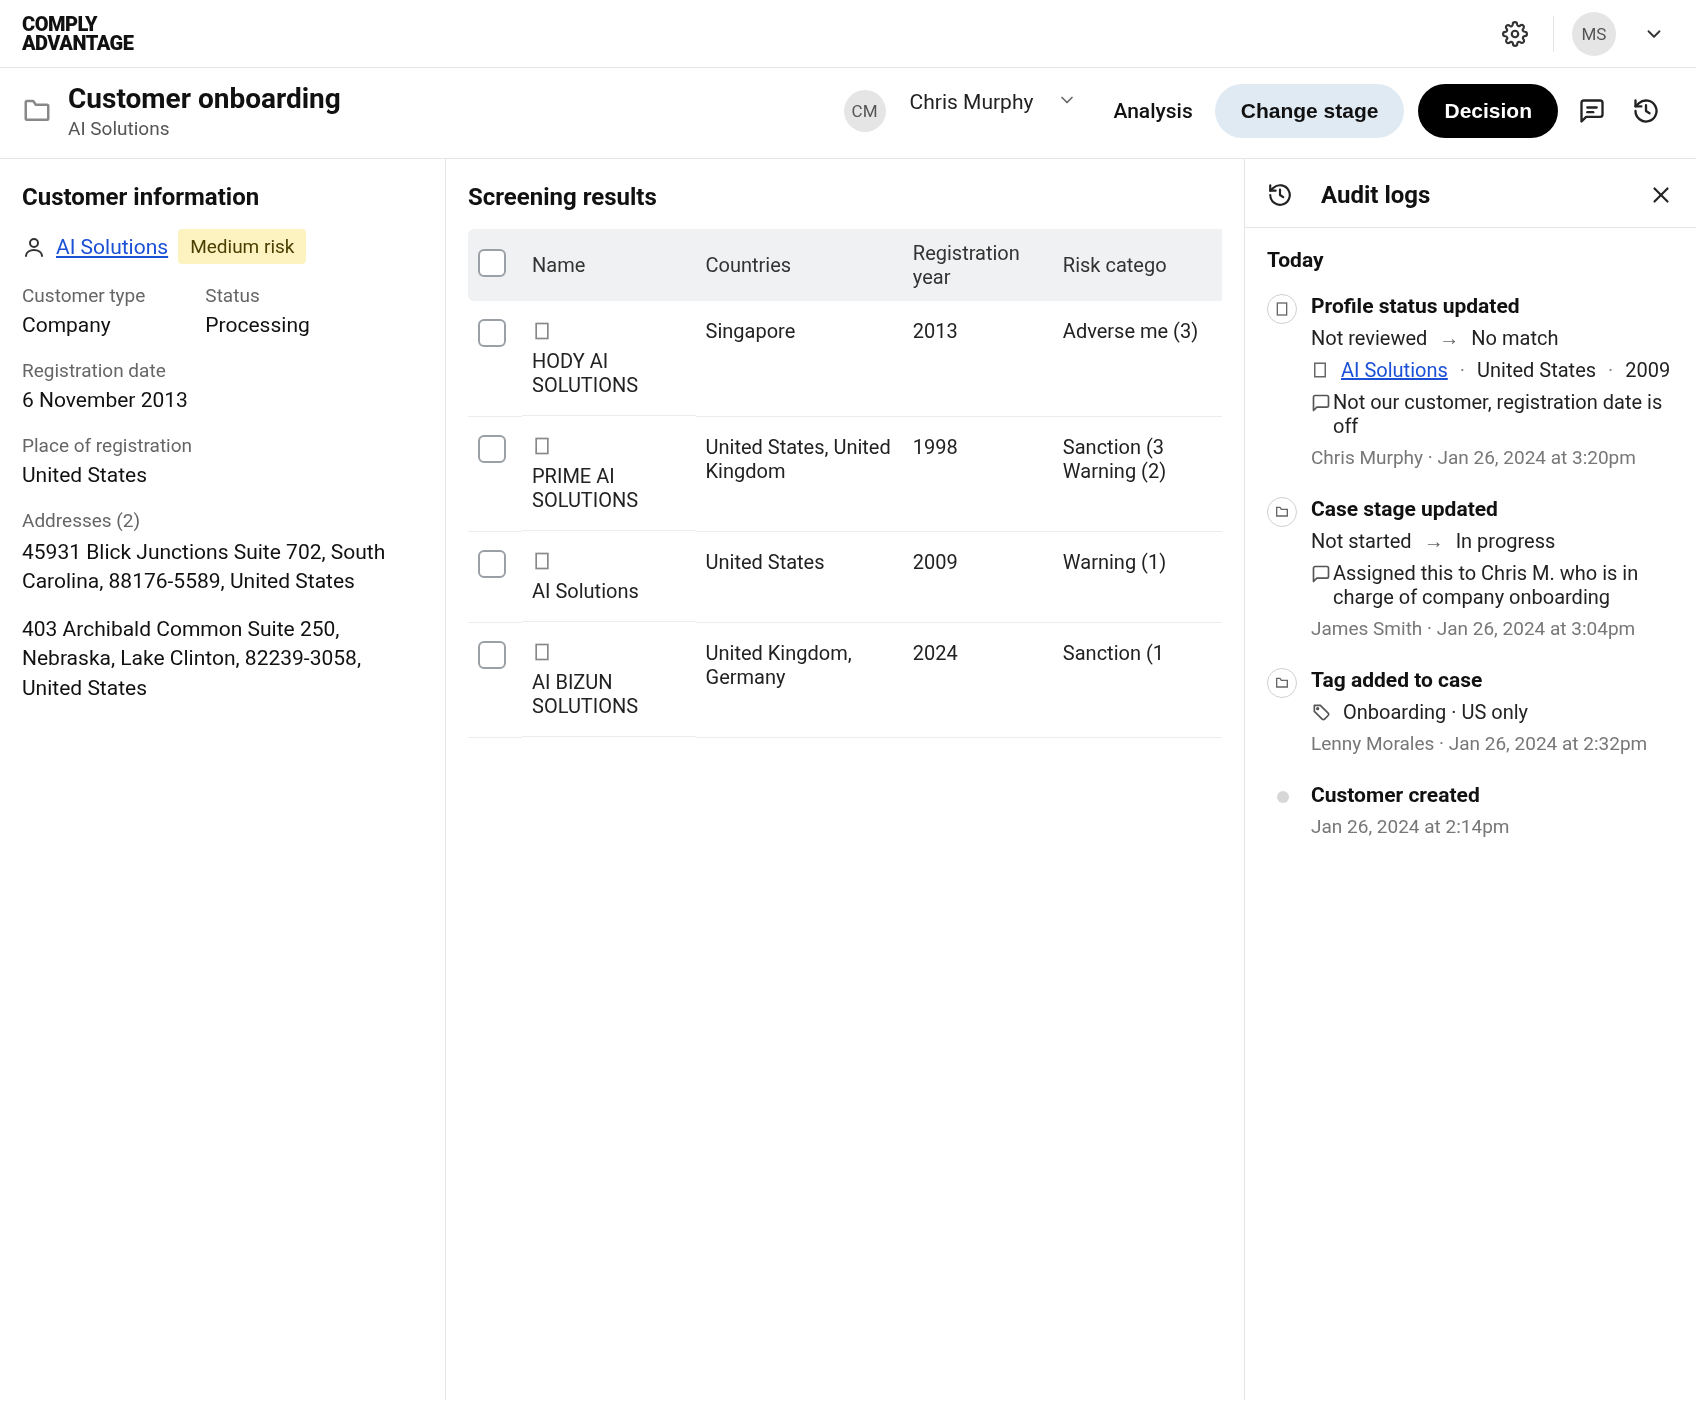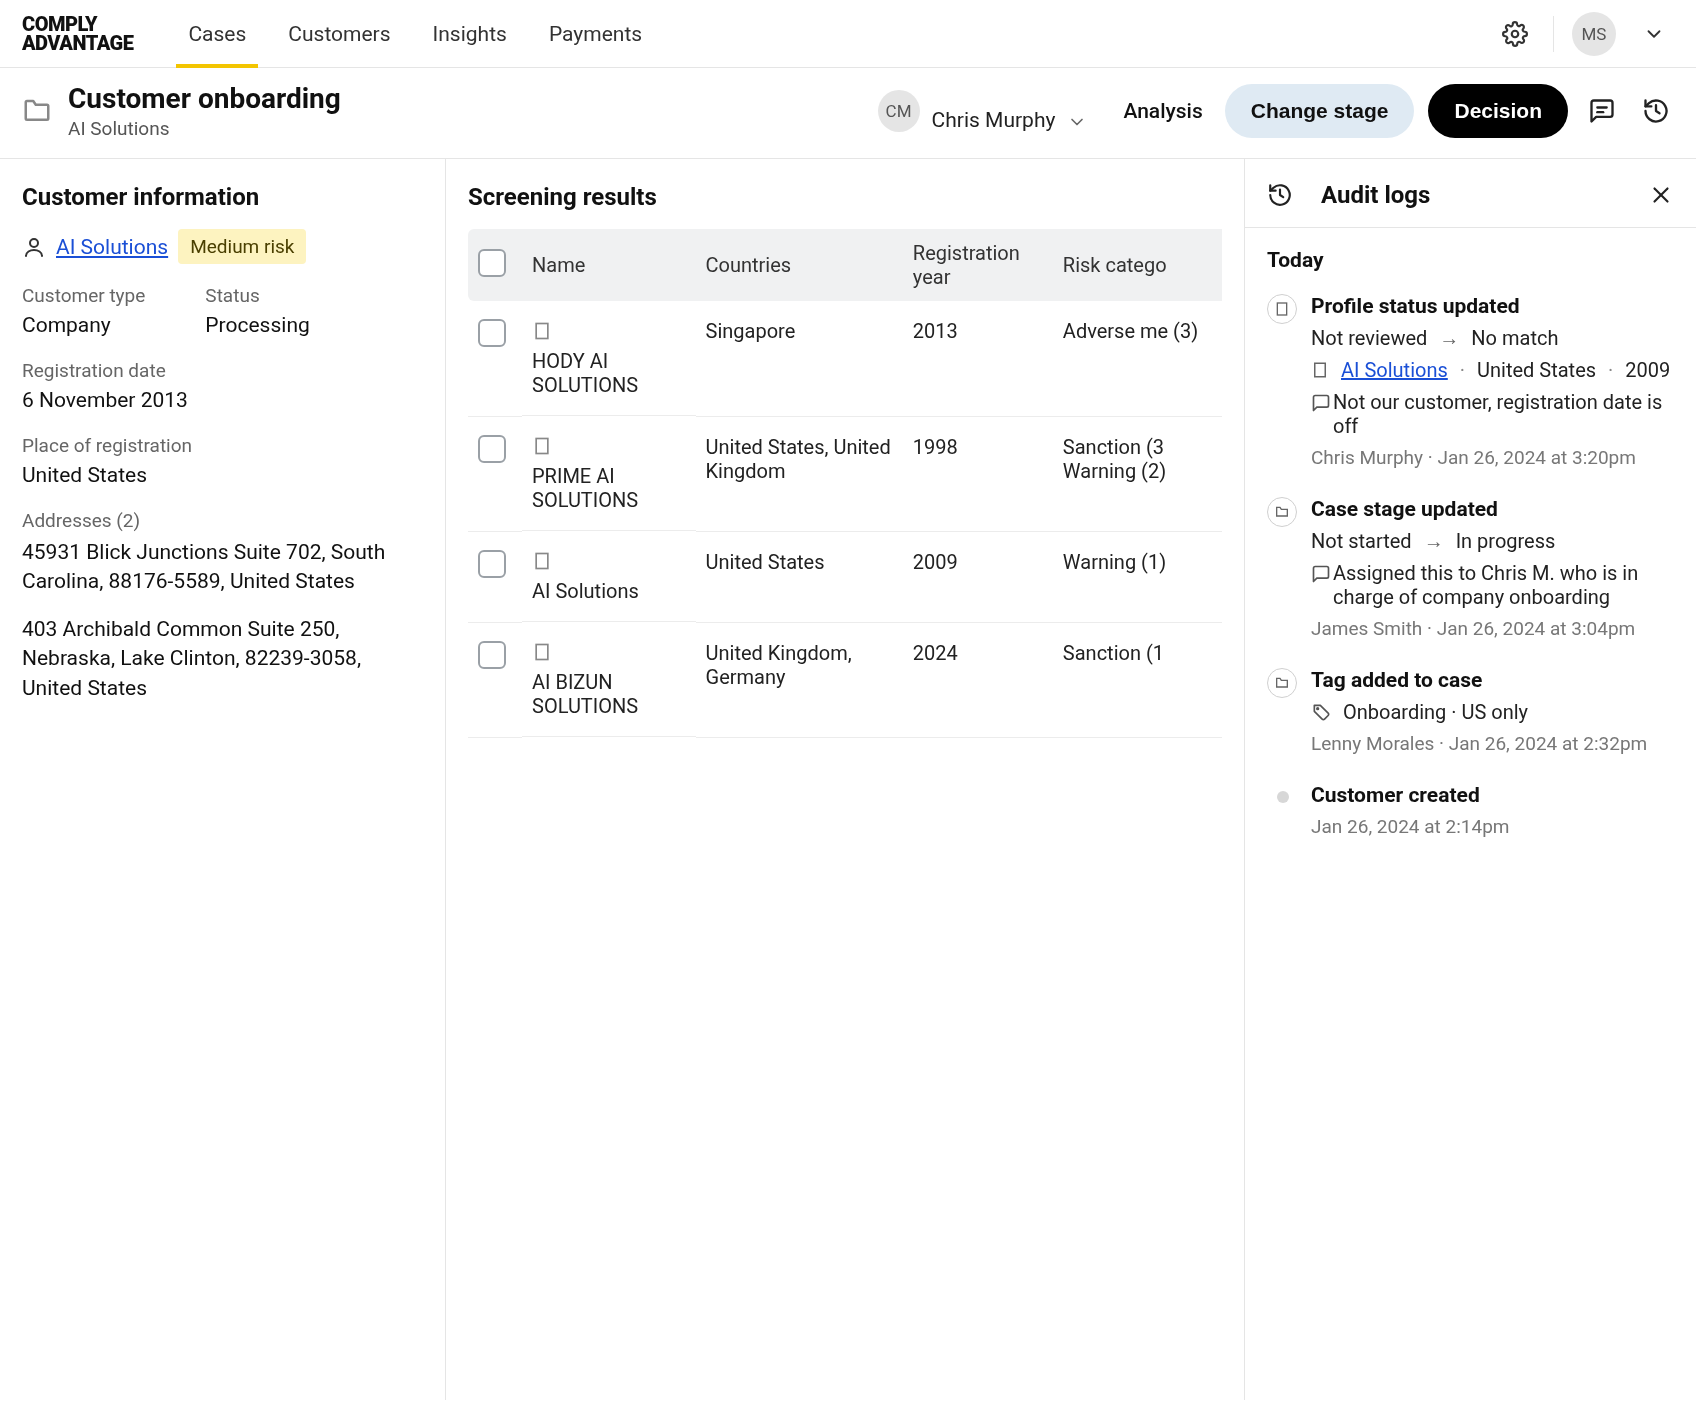--- a/index.html
+++ b/index.html
@@ -45,31 +45,31 @@
   .avatar {
     width:44px; height:44px; border-radius:50%; background:#e5e5e5;
     display:flex; align-items:center; justify-content:center;
     font-size:17px; color:#555;
   }
   .vdiv { width:1px; height:36px; background:#e5e5e5; }
 
   
   .subheader {
     display:flex; align-items:center;
-    padding: 14px 20px 18px 22px;
+    padding: 14px 30px 18px 22px;
     border-bottom: 1px solid #e5e5e5;
     gap: 16px;
   }
   .subheader .folder-icon { color:#777; }
   .case-title-wrap { display:flex; flex-direction:column; }
   .case-title { font-size:28px; font-weight:700; }
   .case-subtitle { font-size:19px; color:#555; margin-top:2px; }
   .subheader-right { margin-left:auto; display:flex; align-items:center; gap:14px; }
   .assignee {
-    display:flex; align-items:flex-end; gap:12px;
+    display:flex; align-items:flex-start; gap:24px;
     padding: 8px 14px; border-radius:28px; cursor:pointer;
   }
   .assignee-avatar {
     width:42px; height:42px; border-radius:50%; background:#e5e5e5;
     display:flex; align-items:center; justify-content:center;
     font-size:17px; color:#555;
   }
   .assignee-name { font-size:21px; color:#222; }
   .analysis-link { font-size:21px; color:#111; font-weight:500; padding:0 8px; cursor:pointer; }
   .btn {
@@ -168,26 +168,20 @@
 
   svg { display:block; }
 </style>
 </head>
 <body>
 
 <div class="topnav">
   <div class="logo">
     <span>COMPLY</span>
     <span>ADVANTAGE</span>
-  </div>
-  <div class="tabs">
-    <div class="tab active">Cases</div>
-    <div class="tab">Customers</div>
-    <div class="tab">Insights</div>
-    <div class="tab">Payments</div>
   </div>
   <div class="topnav-right">
     <div class="icon-btn">
       <svg width="26" height="26" viewBox="0 0 24 24" fill="none" stroke="#333" stroke-width="2" stroke-linecap="round" stroke-linejoin="round">
           <circle cx="12" cy="12" r="3"></circle>
           <path d="M19.4 15a1.65 1.65 0 0 0 .33 1.82l.06.06a2 2 0 1 1-2.83 2.83l-.06-.06a1.65 1.65 0 0 0-1.82-.33 1.65 1.65 0 0 0-1 1.51V21a2 2 0 0 1-4 0v-.09a1.65 1.65 0 0 0-1-1.51 1.65 1.65 0 0 0-1.82.33l-.06.06a2 2 0 1 1-2.83-2.83l.06-.06a1.65 1.65 0 0 0 .33-1.82 1.65 1.65 0 0 0-1.51-1H3a2 2 0 0 1 0-4h.09a1.65 1.65 0 0 0 1.51-1 1.65 1.65 0 0 0-.33-1.82l-.06-.06a2 2 0 1 1 2.83-2.83l.06.06a1.65 1.65 0 0 0 1.82.33h0a1.65 1.65 0 0 0 1-1.51V3a2 2 0 0 1 4 0v.09a1.65 1.65 0 0 0 1 1.51h0a1.65 1.65 0 0 0 1.82-.33l.06-.06a2 2 0 1 1 2.83 2.83l-.06.06a1.65 1.65 0 0 0-.33 1.82v0a1.65 1.65 0 0 0 1.51 1H21a2 2 0 0 1 0 4h-.09a1.65 1.65 0 0 0-1.51 1z"></path>
         </svg>
     </div>
     <div class="vdiv"></div>
     <div class="avatar">MS</div>

